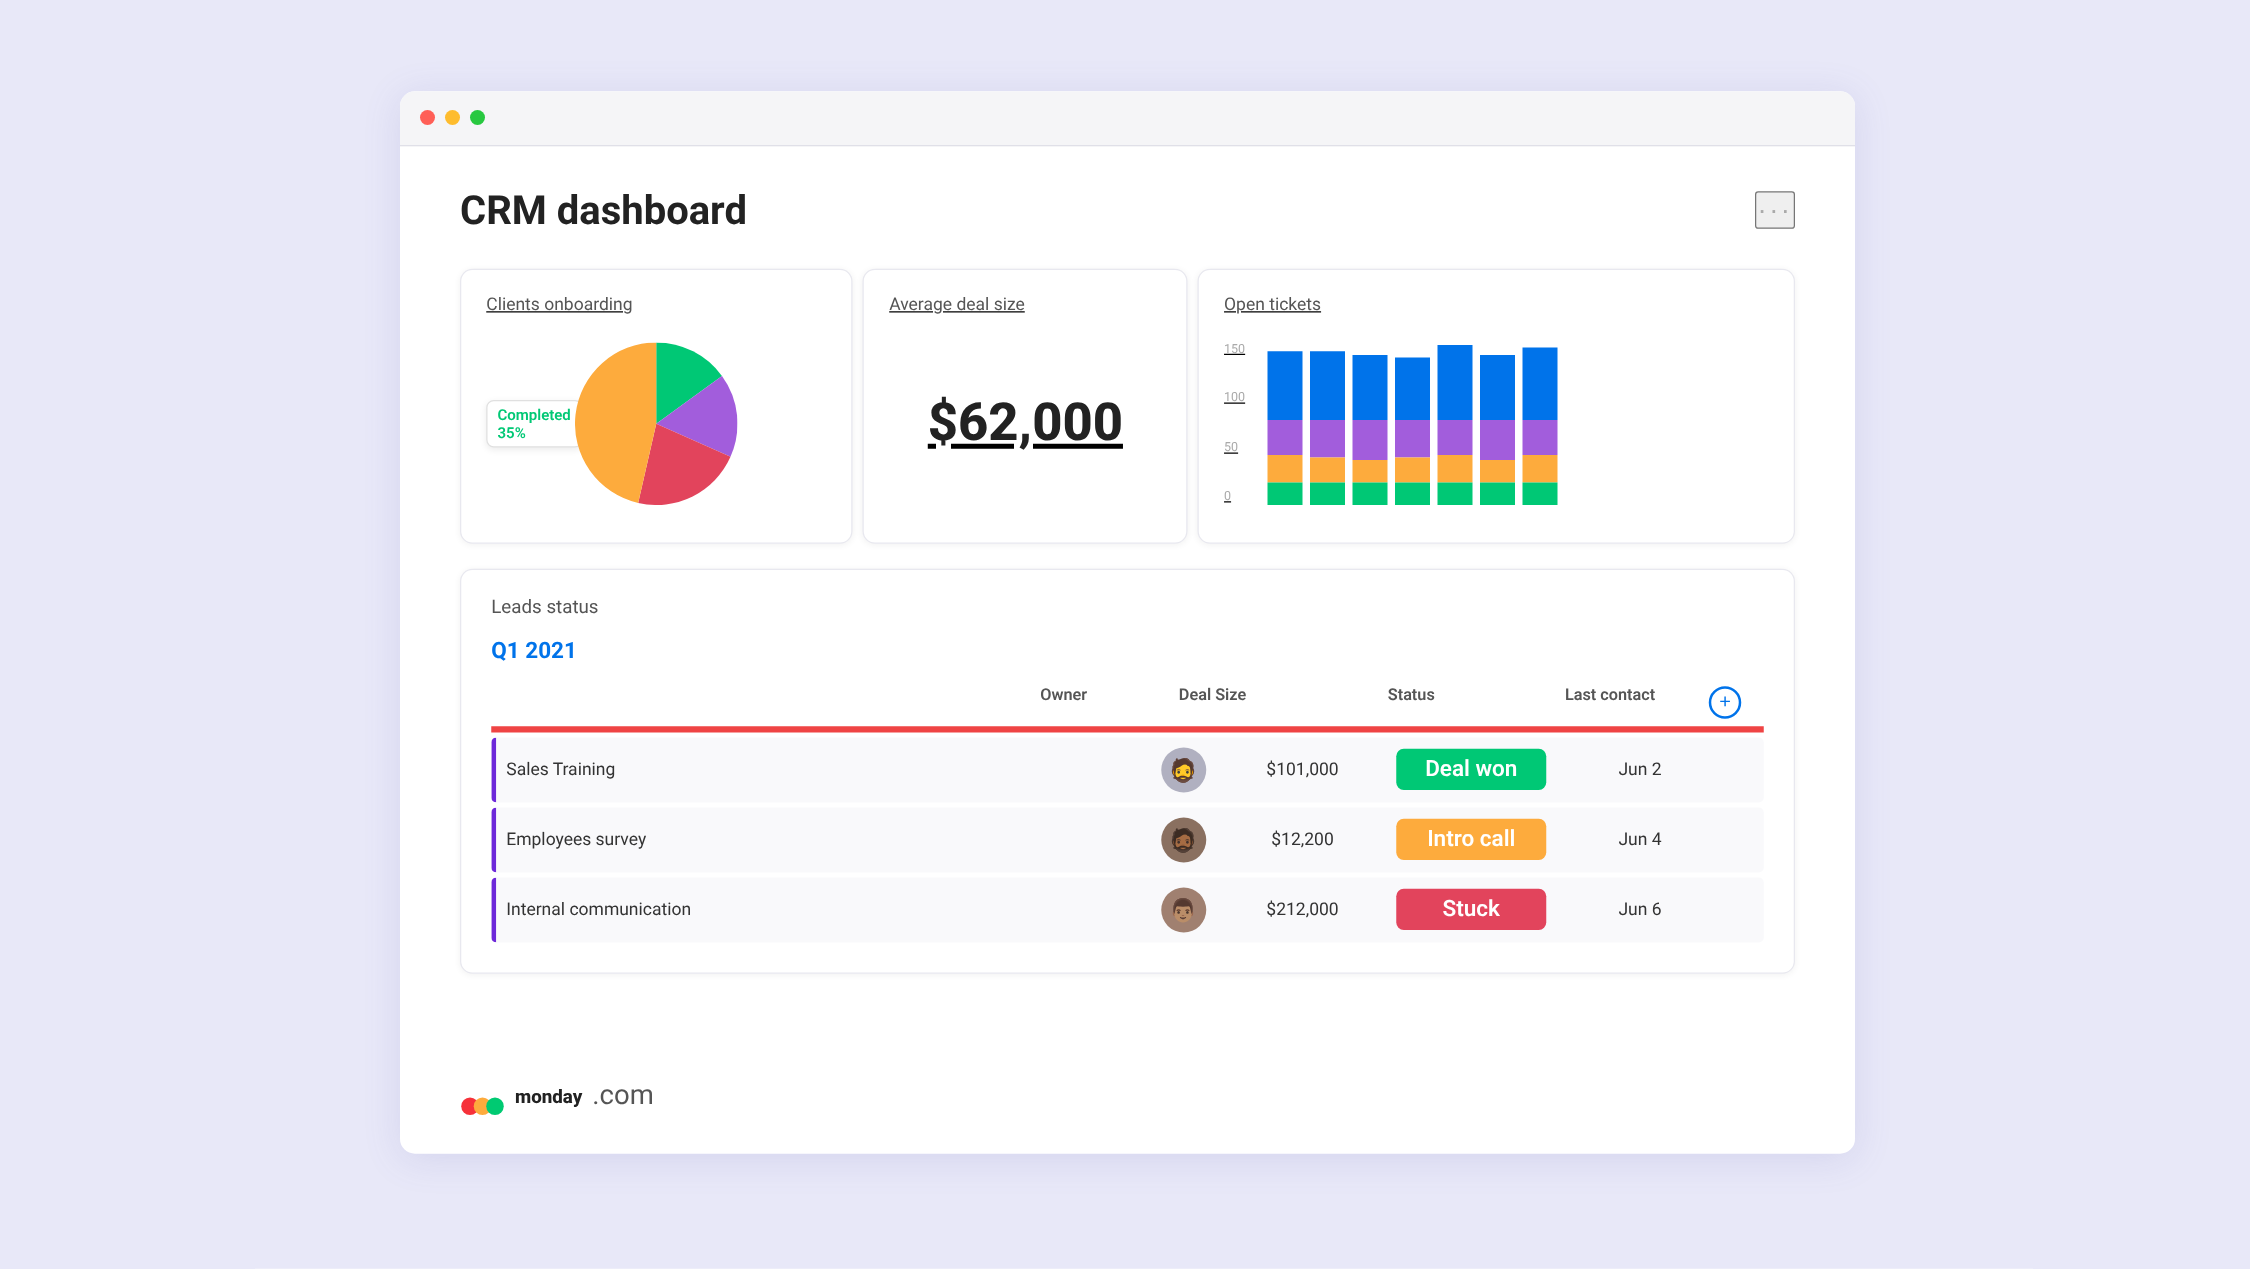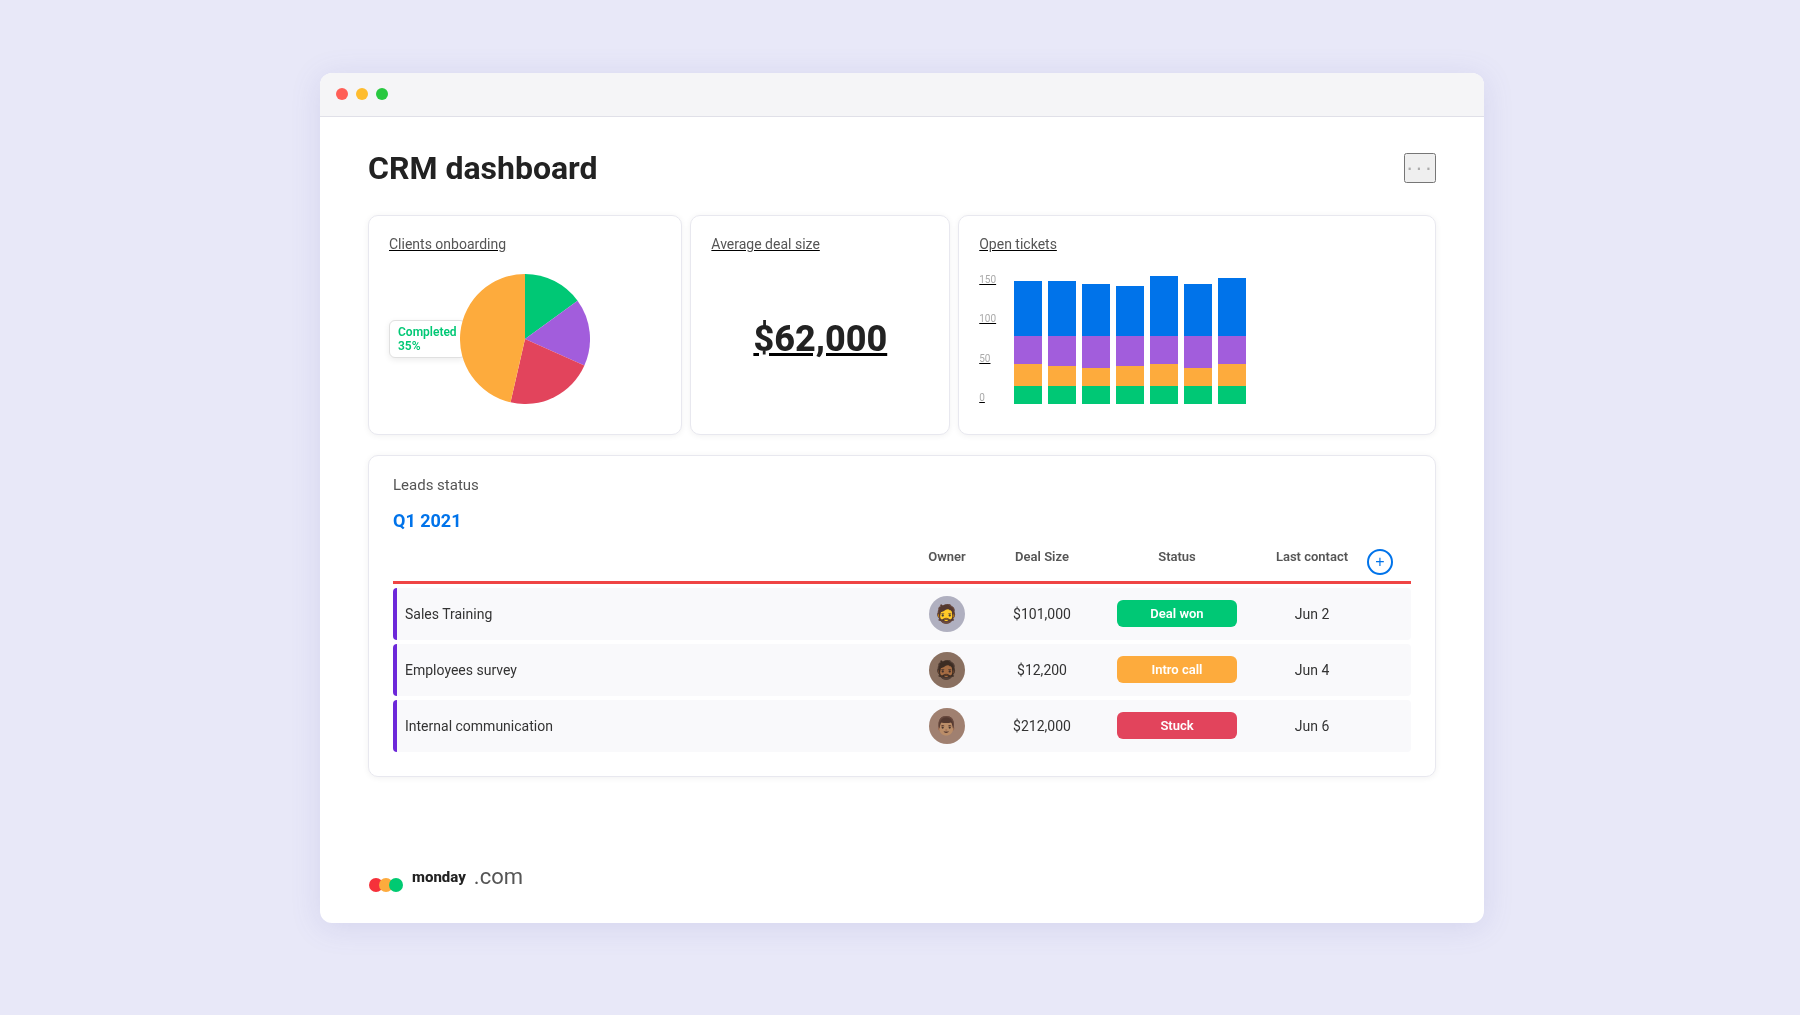--- a/index.html
+++ b/index.html
@@ -132,21 +132,21 @@
       padding: 4px 8px;
       font-size: 12px;
       font-weight: 600;
       color: #00c875;
       box-shadow: 0 2px 6px rgba(0,0,0,0.08);
       white-space: nowrap;
     }
 
     
     .avg-deal-value {
-      font-size: 36px;
+      font-size: 42px;
       font-weight: 800;
       color: #222;
       margin-top: auto;
       margin-bottom: auto;
       display: flex;
       align-items: center;
       justify-content: center;
       flex: 1;
     }
 
@@ -170,22 +170,23 @@
       margin-bottom: 12px;
     }
 
     .table-header {
       display: grid;
       grid-template-columns: 1fr 80px 110px 160px 110px 36px;
       padding: 6px 8px;
       font-size: 13px;
       font-weight: 600;
       color: #555;
-      border-bottom: 3px solid #ef4444;
+      border-bottom: 5px solid #ef4444;
       margin-bottom: 4px;
+      gap: 24px;
     }
     .table-header > div { text-align: center; }
     .table-header > div:first-child { text-align: left; }
 
     .table-row {
       display: grid;
       grid-template-columns: 1fr 80px 110px 160px 110px 36px;
       padding: 8px 8px;
       align-items: center;
       background: #f9f9fb;
@@ -214,21 +215,21 @@
     }
     .row-deal {
       font-size: 14px;
       color: #333;
       text-align: center;
     }
     .row-status { display: flex; justify-content: center; }
     .status-badge {
       padding: 6px 2px;
       border-radius: 6px;
-      font-size: 13px;
+      font-size: 18px;
       font-weight: 600;
       color: #fff;
       min-width: 120px;
       text-align: center;
     }
     .status-deal-won { background: #00c875; }
     .status-intro-call { background: #fdab3d; }
     .status-stuck { background: #e2445c; }
     .row-last-contact {
       font-size: 14px;

